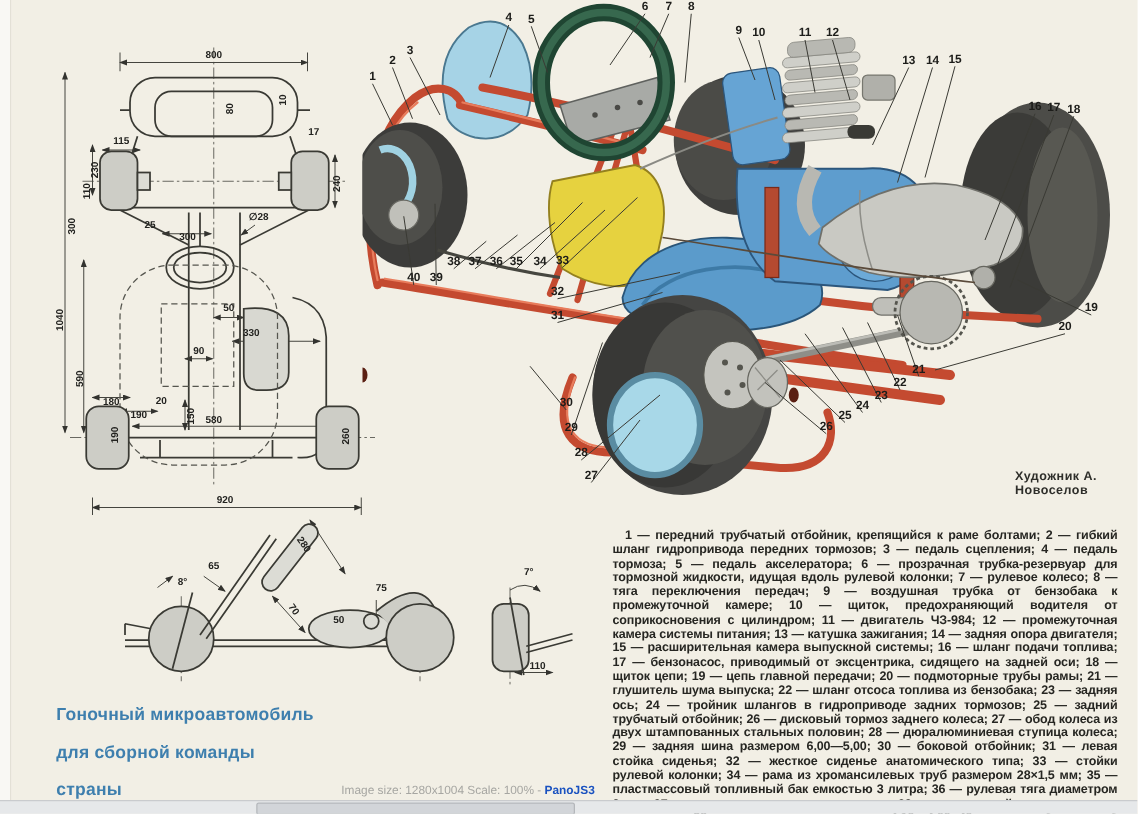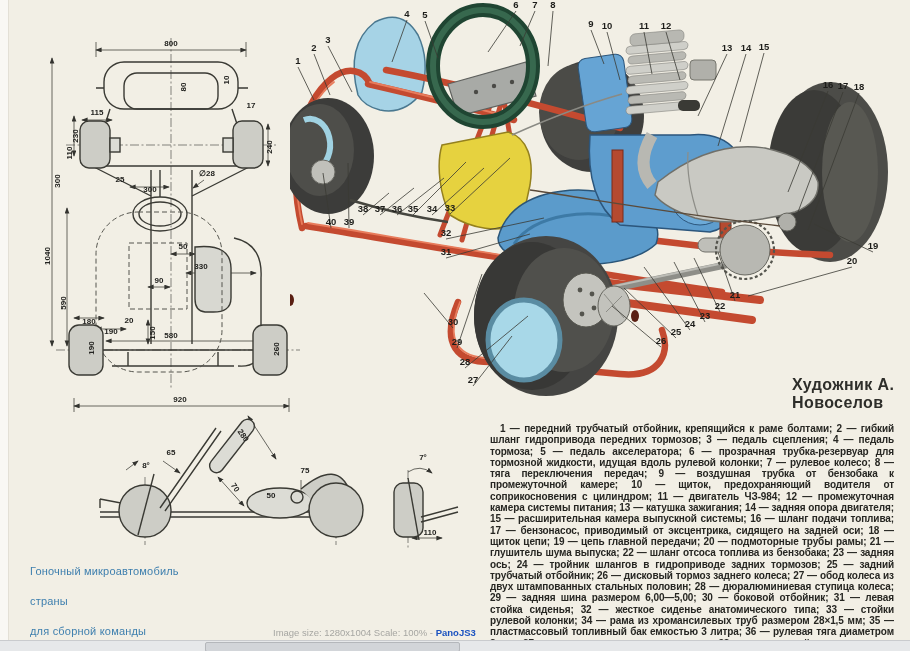--- a/index.html
+++ b/index.html
@@ -18,23 +18,23 @@
   .cl path{fill:none;stroke:#55554e;stroke-width:.7;stroke-dasharray:9 2.5 2 2.5;}
   .dln path{fill:none;stroke:#44443e;stroke-width:.8;}
   .dims text{font:bold 8px "Liberation Sans",sans-serif;fill:#232320;text-anchor:middle;}
   
   .tube{fill:none;stroke:var(--frame_red,#c44a30);stroke-width:6.5;stroke-linecap:round;}
   .tube-t{fill:none;stroke:var(--frame_red,#c44a30);stroke-width:5;stroke-linecap:round;}
   .tube-hi{fill:none;stroke:#e87c5c;stroke-width:1.8;stroke-linecap:round;}
   .leader{stroke:#3a3a34;stroke-width:.8;}
   .callout{font:bold 9.5px "Liberation Sans",sans-serif;fill:#1d1d1a;text-anchor:middle;}
   
-  .caption{position:absolute;left:30px;top:556px;color:var(--caption_blue,#3e7fae);
-    font-size:11px;font-weight:normal;line-height:30px;letter-spacing:.2px;}
-  .credit{position:absolute;left:792px;top:376px;font-size:16px;font-weight:bold;color:#2e2e2a;letter-spacing:.4px;}
+  .caption{position:absolute;left:45px;top:556px;color:var(--caption_blue,#3e7fae);
+    font-size:14px;font-weight:bold;line-height:30px;letter-spacing:.2px;}
+  .credit{position:absolute;left:812px;top:376px;font-size:10px;font-weight:bold;color:#2e2e2a;letter-spacing:.4px;}
   .legend{position:absolute;left:476px;top:409px;width:432px;font-size:10px;font-weight:bold;
     line-height:11.3px;color:#262622;text-align:justify;letter-spacing:-.1px;}
   .legend p{margin:14px;text-indent:10px;}
   .statusbar{position:absolute;left:273px;top:627px;font-size:9.5px;color:#a6a6a2;text-align:right;}
   .statusbar a{color:var(--link_blue,#1a52c0);font-weight:bold;text-decoration:none;}
   .hscroll{position:absolute;left:0;top:640px;width:910px;height:11px;background:#e6e8ea;border-top:1px solid #c9cbce;}
   .hscroll .thumb{position:absolute;left:205px;top:1px;width:253px;height:8px;background:#d2d5d9;border:1px solid #b4b7bb;border-radius:2px;}
 </style>
 </head>
 <body>
@@ -364,22 +364,22 @@
         <text x="59" y="225" class="callout">39</text>
         <line x1="41" y1="228" x2="33" y2="173" class="leader"></line>
         <text x="41" y="225" class="callout">40</text>
       </g>
   </svg>
 
   <div class="credit">Художник А. Новоселов</div>
 
   <div class="caption">
     <div>Гоночный микроавтомобиль</div>
+    <div>для сборной команды</div>
     <div>страны</div>
-    <div>для сборной команды</div>
   </div>
 
   <div class="legend">
     <p id="legend-text">1 — передний трубчатый отбойник, крепящийся к раме болтами;  2 — гибкий шланг гидропривода передних тормозов;  3 — педаль сцепления;  4 — педаль тормоза;  5 — педаль акселератора;  6 — прозрачная трубка-резервуар для тормозной жидкости, идущая вдоль рулевой колонки;  7 — рулевое колесо;  8 — тяга переключения передач;  9 — воздушная трубка от бензобака к промежуточной камере;  10 — щиток, предохраняющий водителя от соприкосновения с цилиндром;  11 — двигатель ЧЗ-984;  12 — промежуточная камера системы питания;  13 — катушка зажигания;  14 — задняя опора двигателя;  15 — расширительная камера выпускной системы;  16 — шланг подачи топлива;  17 — бензонасос, приводимый от эксцентрика, сидящего на задней оси;  18 — щиток цепи;  19 — цепь главной передачи;  20 — подмоторные трубы рамы;  21 — глушитель шума выпуска;  22 — шланг отсоса топлива из бензобака;  23 — задняя ось;  24 — тройник шлангов в гидроприводе задних тормозов;  25 — задний трубчатый отбойник;  26 — дисковый тормоз заднего колеса;  27 — обод колеса из двух штампованных стальных половин;  28 — дюралюминиевая ступица колеса;  29 — задняя шина размером 6,00—5,00;  30 — боковой отбойник;  31 — левая стойка сиденья;  32 — жесткое сиденье анатомического типа;  33 — стойки рулевой колонки;  34 — рама из хромансилевых труб размером 28×1,5 мм;  35 — пластмассовый топливный бак емкостью 3 литра;  36 — рулевая тяга диаметром 8 мм;  37 — ограничитель поворота колеса;  38 — поворотный рычаг рулевого управления;  39 — передняя шина размером 4,10—4,00;  40 — передний дисковый тормоз.</p>
   </div>
 
   <div class="statusbar">
     <span>Image size: 1280x1004 Scale: 100% - </span><a href="#">PanoJS3</a>
   </div>
 

